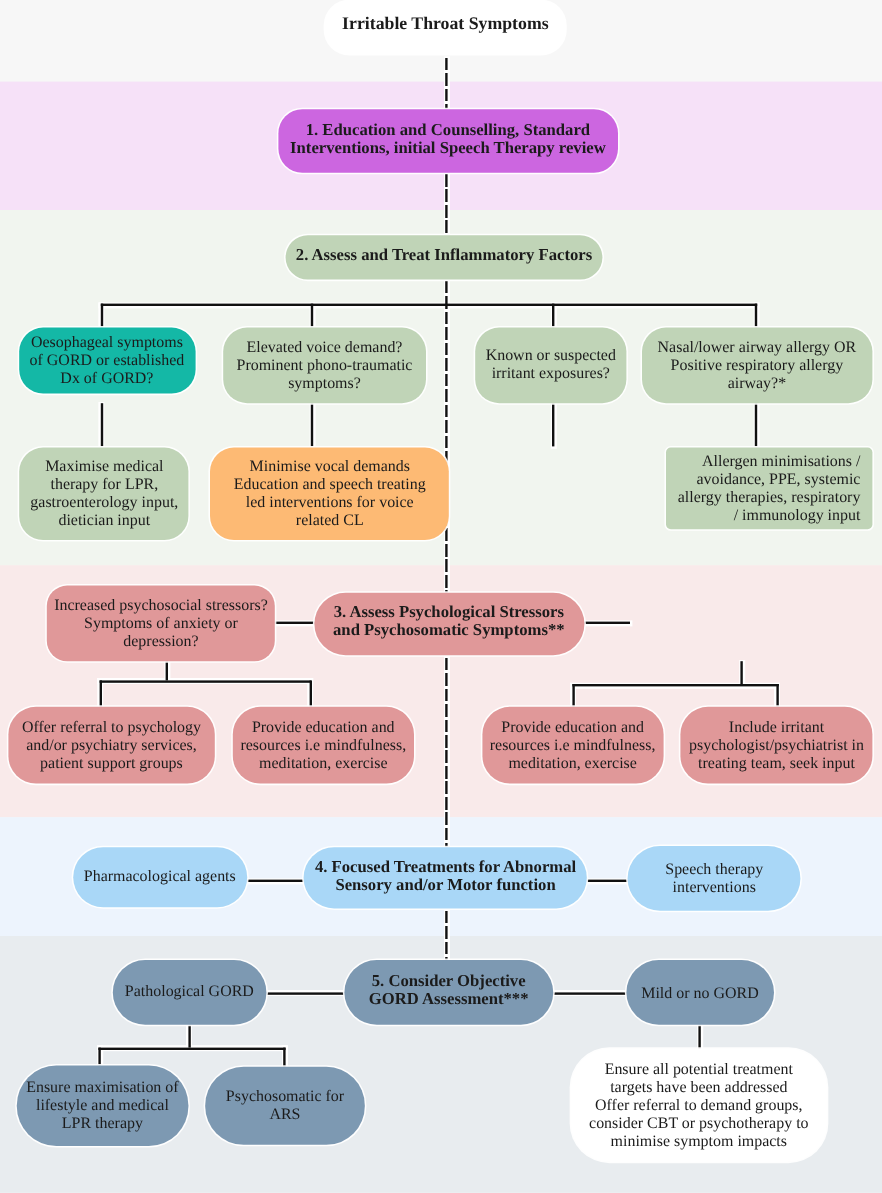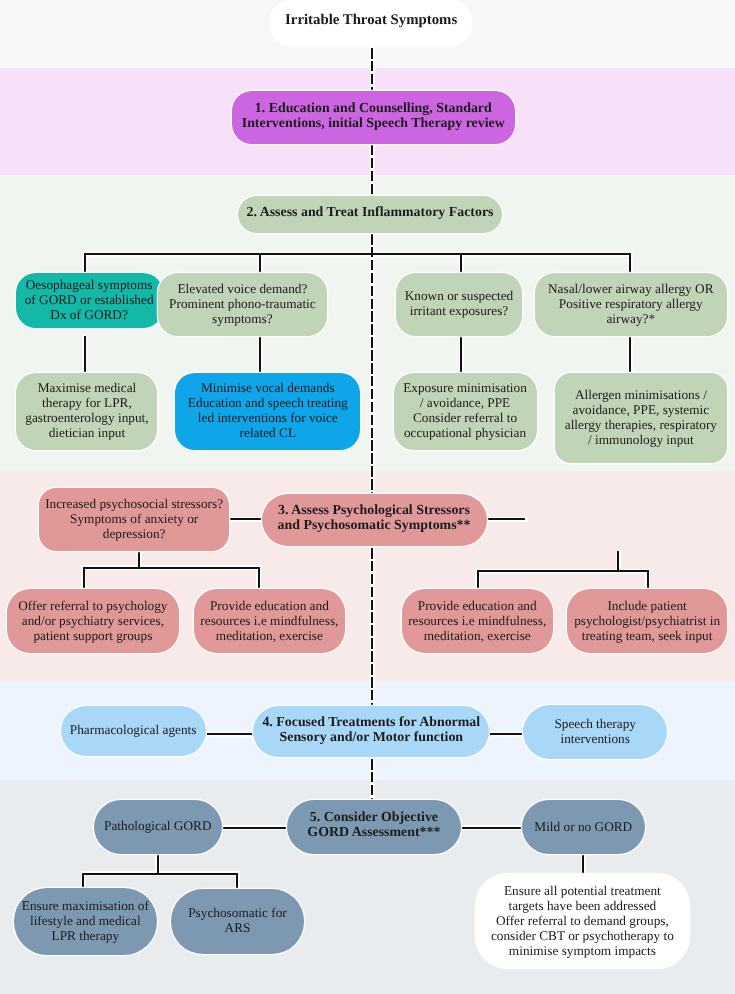--- a/index.html
+++ b/index.html
@@ -62,21 +62,21 @@
     <div class="ln vln" style="left:83.5px;top:253px;height:19.600000000000023px"></div>
 <div class="node" style="left:15.5px;top:272.6px;width:147.2px;height:55px;background:#14b8a6;border-radius:20px;">
       <div>
         <span class="tl">Oesophageal symptoms</span>
         <span class="tl">of GORD or established</span>
         <span class="tl">Dx of GORD?</span>
       </div>
     </div>
 <div class="halo" style="left:257.7px;top:251.5px;width:5px;height:22.600000000000023px"></div>
     <div class="ln vln" style="left:259.2px;top:253px;height:19.600000000000023px"></div>
-<div class="node" style="left:158px;top:272.6px;width:168.8px;height:63.6px;background:#c0d4b7;border-radius:20px;">
+<div class="node" style="left:186px;top:272.6px;width:168.8px;height:63.6px;background:#c0d4b7;border-radius:20px;">
       <div>
         <span class="tl">Elevated voice demand?</span>
         <span class="tl">Prominent phono-traumatic</span>
         <span class="tl">symptoms?</span>
       </div>
     </div>
 <div class="halo" style="left:458.6px;top:251.5px;width:5px;height:22.600000000000023px"></div>
     <div class="ln vln" style="left:460.1px;top:253px;height:19.600000000000023px"></div>
 <div class="node" style="left:396px;top:272.6px;width:126px;height:63.6px;background:#c0d4b7;border-radius:20px;">
       <div>
@@ -98,41 +98,33 @@
 <div class="node" style="left:16.4px;top:372.5px;width:141.1px;height:77.5px;background:#c0d4b7;border-radius:20px;">
       <div>
         <span class="tl">Maximise medical</span>
         <span class="tl">therapy for LPR,</span>
         <span class="tl">gastroenterology input,</span>
         <span class="tl">dietician input</span>
       </div>
     </div>
 <div class="halo" style="left:257.7px;top:334.70000000000005px;width:5px;height:39.299999999999955px"></div>
     <div class="ln vln" style="left:259.2px;top:336.20000000000005px;height:36.299999999999955px"></div>
-<div class="node" style="left:175.3px;top:372.5px;width:185px;height:77.5px;background:#0ea5e9;border-radius:20px;">
+<div class="node" style="left:175.3px;top:372.5px;width:199px;height:77.5px;background:#fdba74;border-radius:20px;">
       <div>
         <span class="tl">Minimise vocal demands</span>
         <span class="tl">Education and speech treating</span>
         <span class="tl">led interventions for voice</span>
         <span class="tl">related CL</span>
       </div>
     </div>
 <div class="halo" style="left:458.6px;top:334.70000000000005px;width:5px;height:39.299999999999955px"></div>
     <div class="ln vln" style="left:460.1px;top:336.20000000000005px;height:36.299999999999955px"></div>
-<div class="node" style="left:393.5px;top:372.5px;width:143px;height:77.5px;background:#c0d4b7;border-radius:20px;">
-      <div>
-        <span class="tl">Exposure minimisation</span>
-        <span class="tl">/ avoidance, PPE</span>
-        <span class="tl">Consider referral to</span>
-        <span class="tl">occupational physician</span>
-      </div>
-    </div>
 <div class="halo" style="left:627.8px;top:334.70000000000005px;width:5px;height:39.299999999999955px"></div>
     <div class="ln vln" style="left:629.3px;top:336.20000000000005px;height:36.299999999999955px"></div>
-<div class="node" style="left:555px;top:372.5px;width:171.8px;height:90px;background:#c0d4b7;border-radius:16px;">
+<div class="node" style="left:555px;top:372.5px;width:171.8px;height:68px;background:#c0d4b7;border-radius:4px;text-align:right;">
       <div>
         <span class="tl">Allergen minimisations /</span>
         <span class="tl">avoidance, PPE, systemic</span>
         <span class="tl">allergy therapies, respiratory</span>
         <span class="tl">/ immunology input</span>
       </div>
     </div>
 <div class="node hdr" style="left:261.5px;top:493.5px;width:225px;height:52px;background:#e09899;border-radius:26px;">
       <div>
         <span class="tl">3. Assess Psychological Stressors</span>
@@ -182,21 +174,21 @@
     </div>
 <div class="node" style="left:401.8px;top:589px;width:150.8px;height:64.1px;background:#e09899;border-radius:23px;">
       <div>
         <span class="tl">Provide education and</span>
         <span class="tl">resources i.e mindfulness,</span>
         <span class="tl">meditation, exercise</span>
       </div>
     </div>
 <div class="node" style="left:567.2px;top:589px;width:159.8px;height:64.1px;background:#e09899;border-radius:23px;">
       <div>
-        <span class="tl">Include patient</span>
+        <span class="tl">Include irritant</span>
         <span class="tl">psychologist/psychiatrist in</span>
         <span class="tl">treating team, seek input</span>
       </div>
     </div>
 <div class="spine-halo" style="left:369.5px;top:546.0px;height:161px"></div>
     <div class="spine" style="left:371px;top:547.5px;height:158px"></div>
 <div class="node hdr" style="left:253.2px;top:706.2px;width:236.2px;height:51.3px;background:#a9d7f7;border-radius:26px;">
       <div>
         <span class="tl">4. Focused Treatments for Abnormal</span>
         <span class="tl">Sensory and/or Motor function</span>

